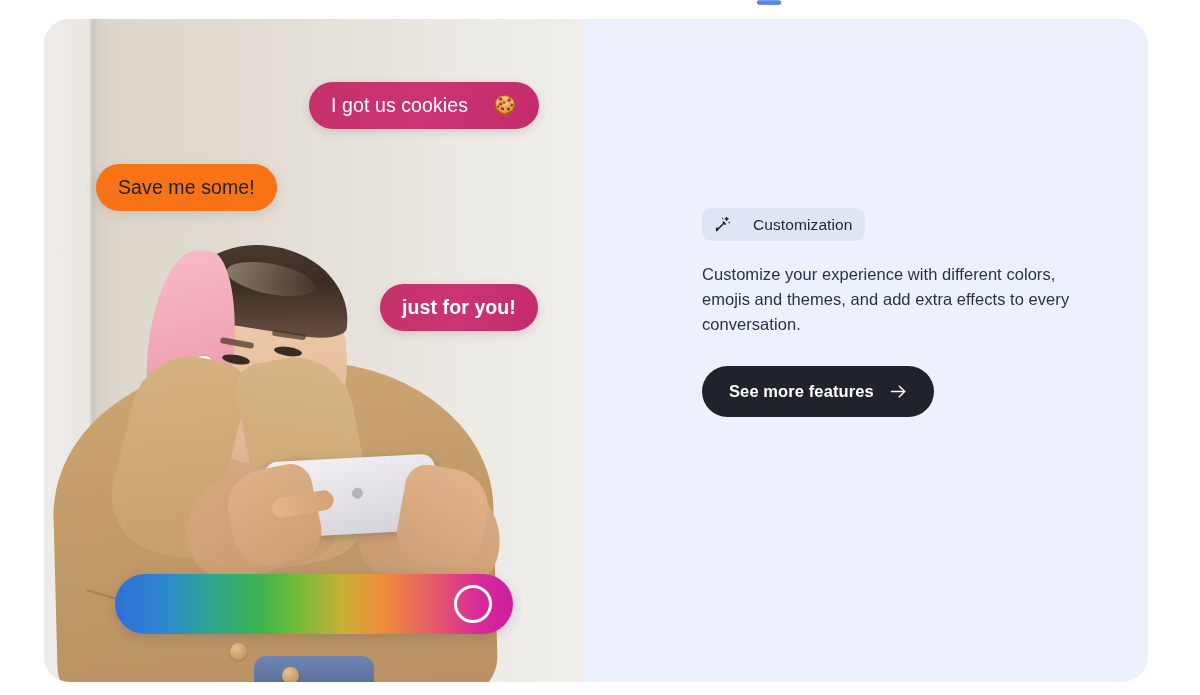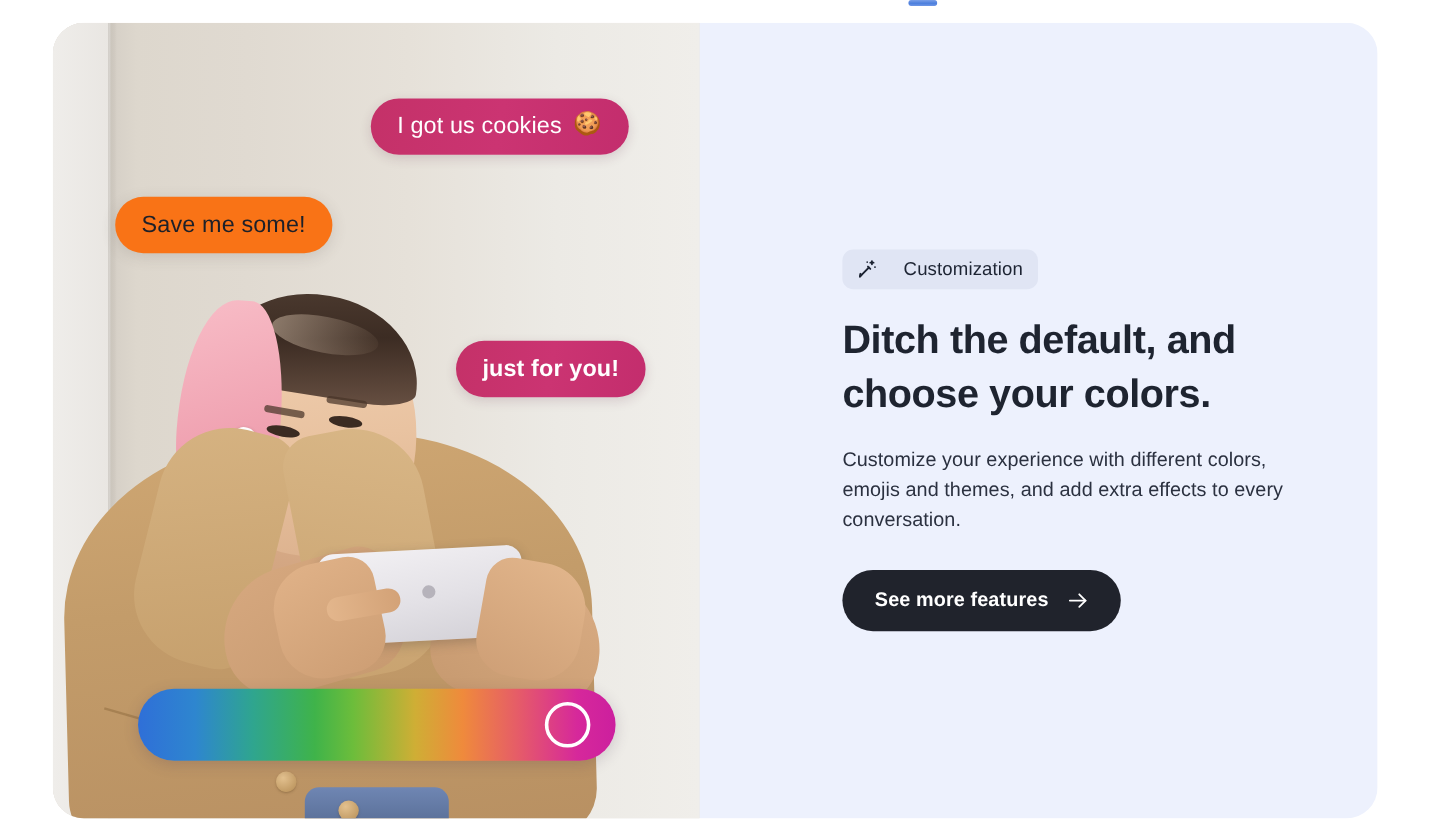--- a/index.html
+++ b/index.html
@@ -292,22 +292,22 @@
     width: 86px; height: 98px;
     background: linear-gradient(200deg,#e2b68c,#ce9f76);
     border-radius: 22px 38px 36px 30px;
     transform: rotate(10deg);
   }
 
   
   .bubble {
     position: absolute;
     display: flex;
-    align-items: flex-start;
-    gap: 10px;
+    align-items: center;
+    gap: 25px;
     color: #ffffff;
     font-size: 19.5px;
     font-weight: 400;
     letter-spacing: .1px;
     white-space: nowrap;
     border-radius: 24px;
     padding: 12px 22px;
     background: linear-gradient(100deg,#c43168 0%,#cb3472 50%,#c32d6d 100%);
     box-shadow: 0 3px 10px rgba(90,30,60,.16);
   }
@@ -485,21 +485,20 @@
             <path d="M13 9 L15.5 11.5"></path>
             <path d="M4.5 19.5 L6.2 17.8 L5 16.6 Z" fill="#1d2433"></path>
             <path d="M17.2 3.2 v3.4 M15.5 4.9 h3.4"></path>
             <circle cx="20.4" cy="9.6" r="1" fill="#1d2433" stroke="none"></circle>
             <circle cx="12.2" cy="4.4" r="0.85" fill="#1d2433" stroke="none"></circle>
           </svg>
         </span>
         <span>Customization</span>
       </div>
 
-      <h1 class="headline">Ditch the default, and choose your colors.</h1>
 
       <p class="body-copy">Customize your experience with different colors, emojis and themes, and add extra effects to every conversation.</p>
 
       <button class="cta">
         <span>See more features</span>
         <span class="cta-arrow">
           <svg viewBox="0 0 24 24" width="21" height="21" fill="none" stroke="#ffffff" stroke-width="1.7" stroke-linecap="round" stroke-linejoin="round">
             <path d="M4 12 H19"></path>
             <path d="M13 6 L19 12 L13 18"></path>
           </svg>

